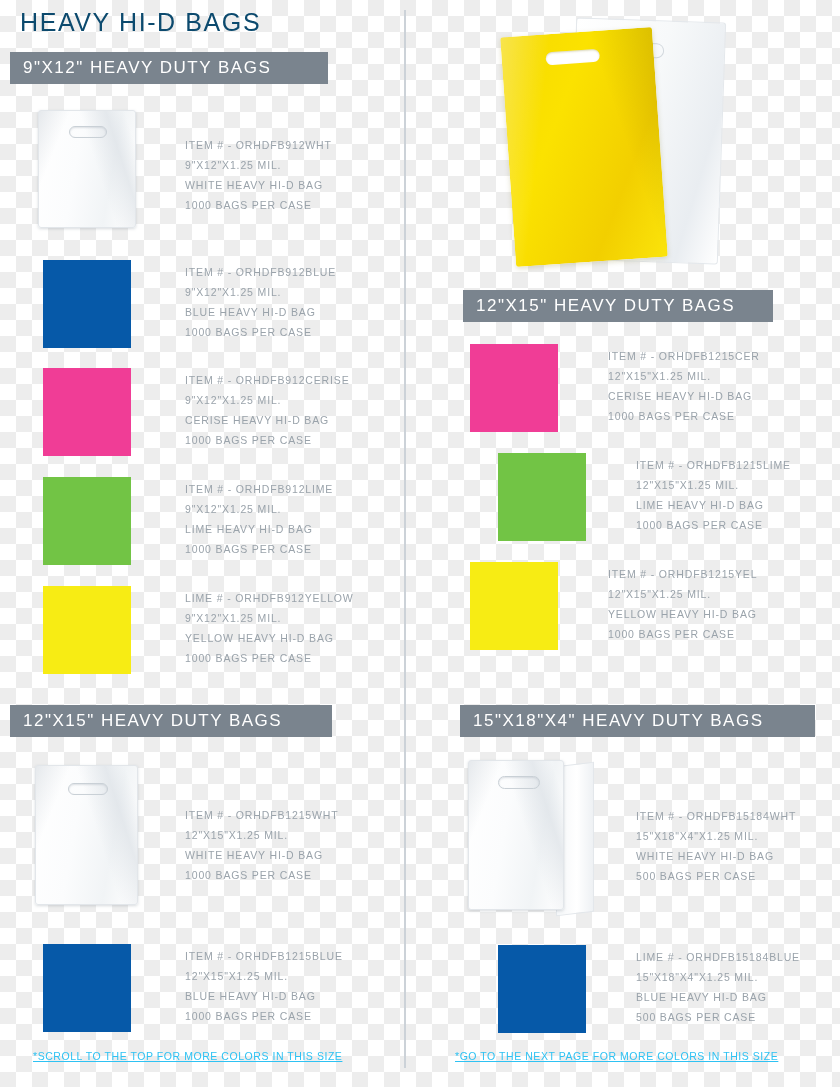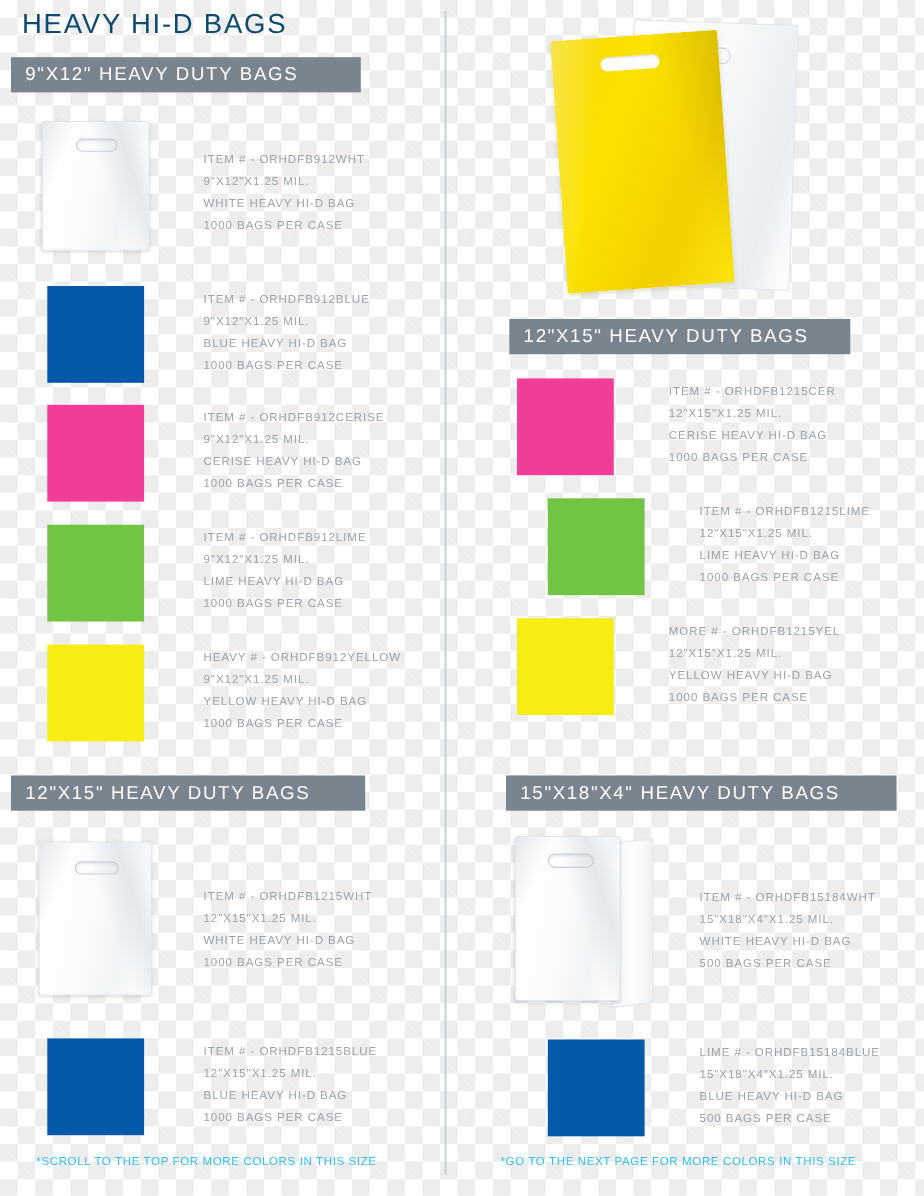--- a/index.html
+++ b/index.html
@@ -144,20 +144,21 @@
     box-shadow: inset 0 1px 2px rgba(150,140,60,0.35);
   }
 
   
   .footer-note {
     position: absolute;
     font-size: 10.5px;
     letter-spacing: 0.55px;
     color: #2ec2f3;
     white-space: nowrap;
+    text-decoration: underline;
   }
 </style>
 </head>
 <body>
 
 <div id="page-title">HEAVY HI-D BAGS</div>
 
 <div id="column-divider"></div>
 
 <div id="photo-yellow-white" class="bag-photo" style="left:500px; top:18px; width:236px; height:248px;">
@@ -210,21 +211,21 @@
     <div>ITEM # - ORHDFB912LIME</div>
     <div>9"X12"X1.25 MIL.</div>
     <div>LIME HEAVY HI-D BAG</div>
     <div>1000 BAGS PER CASE</div>
   </div>
 </div>
 
 <div class="product-row" style="left:43px; top:586px; width:360px; height:92px;">
   <div class="swatch" style="width:88px; height:88px; background:#f7ec14;"></div>
   <div class="product-text" style="left:142px; top:2px;">
-    <div>HEAVY # - ORHDFB912YELLOW</div>
+    <div>LIME # - ORHDFB912YELLOW</div>
     <div>9"X12"X1.25 MIL.</div>
     <div>YELLOW HEAVY HI-D BAG</div>
     <div>1000 BAGS PER CASE</div>
   </div>
 </div>
 
 <div class="section-banner" style="left:463px; top:290px; width:310px; height:32px;">12"X15" HEAVY DUTY BAGS</div>
 
 <div class="product-row" style="left:470px; top:344px; width:360px; height:92px;padding-left:22px;">
   <div class="swatch" style="width:88px; height:88px; background:#f03d96;"></div>
@@ -242,21 +243,21 @@
     <div>ITEM # - ORHDFB1215LIME</div>
     <div>12"X15"X1.25 MIL.</div>
     <div>LIME HEAVY HI-D BAG</div>
     <div>1000 BAGS PER CASE</div>
   </div>
 </div>
 
 <div class="product-row" style="left:470px; top:562px; width:360px; height:92px;">
   <div class="swatch" style="width:88px; height:88px; background:#f7ec14;"></div>
   <div class="product-text" style="left:138px; top:2px;">
-    <div>MORE # - ORHDFB1215YEL</div>
+    <div>ITEM # - ORHDFB1215YEL</div>
     <div>12"X15"X1.25 MIL.</div>
     <div>YELLOW HEAVY HI-D BAG</div>
     <div>1000 BAGS PER CASE</div>
   </div>
 </div>
 
 <div class="section-banner" style="left:10px; top:705px; width:322px; height:32px;">12"X15" HEAVY DUTY BAGS</div>
 
 <div class="product-row" style="left:35px; top:765px; width:360px; height:140px;">
   <div class="bag-photo bag-white swatch" style="width:103px; height:140px;">

